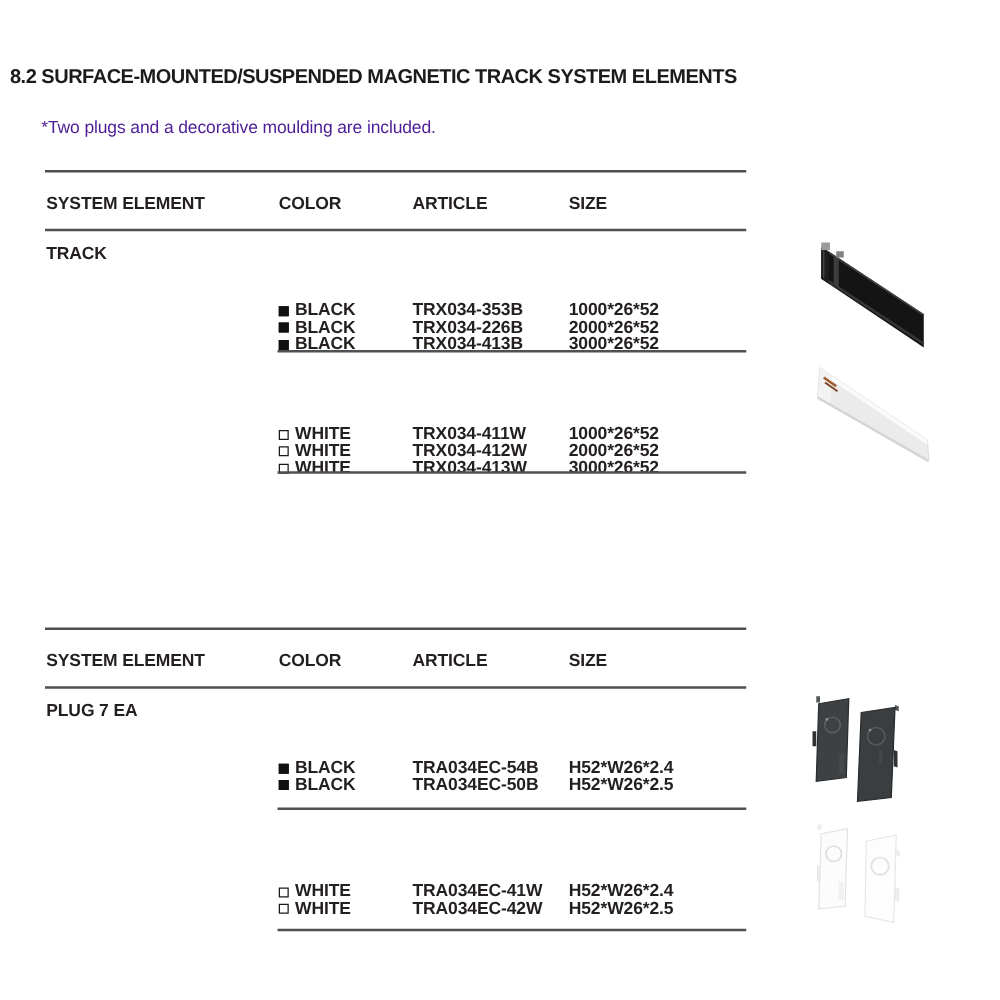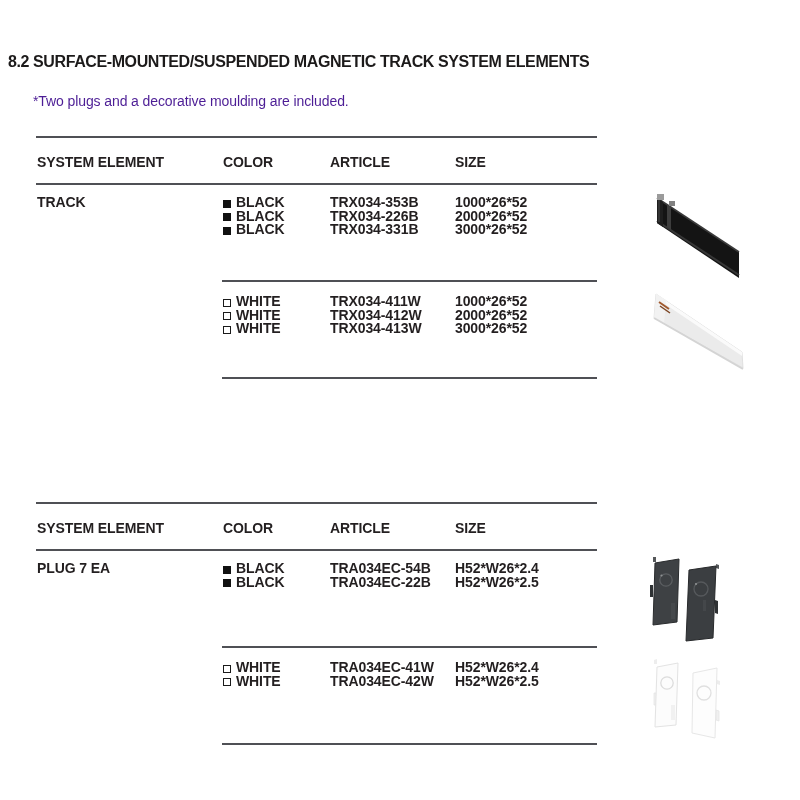--- a/index.html
+++ b/index.html
@@ -24,21 +24,21 @@
   .t2{top:502px;}
   .rule{position:absolute;height:2px;background:#4f5055;left:0;width:561px;}
   .rule.partial{left:186px;width:375px;}
   .thead{position:absolute;top:19px;left:0;width:561px;height:14px;line-height:14px;}
   .th{position:absolute;top:0;white-space:nowrap;}
   .c-se{left:1px;}
   .c-color{left:187px;}
   .c-article{left:294px;}
   .c-size{left:419px;}
   .se-label{position:absolute;left:1px;top:60px;line-height:13.7px;white-space:nowrap;}
-  .group{position:absolute;left:0;width:561px;}
+  .group{position:absolute;left:0;width:561px;margin-top:45px;}
   .g-top{top:60px;}
   .g-bottom{top:159px;}
   .row{position:relative;height:13.7px;line-height:13.7px;width:561px;}
   .cell{position:absolute;top:0;white-space:nowrap;}
   .swatch{
     display:inline-block;width:8px;height:8px;margin-right:5px;
     vertical-align:-0.5px;box-sizing:border-box;
   }
   .swatch[data-swatch="black"]{background:#111111;border:1px solid #111111;}
   .swatch[data-swatch="white"]{background:#ffffff;border:1.4px solid #1a1a1a;}
@@ -73,21 +73,21 @@
         <span class="cell c-article">TRX034-353B</span>
         <span class="cell c-size">1000*26*52</span>
       </div>
       <div class="row">
         <span class="cell c-color"><i class="swatch" data-swatch="black"></i><span>BLACK</span></span>
         <span class="cell c-article">TRX034-226B</span>
         <span class="cell c-size">2000*26*52</span>
       </div>
       <div class="row">
         <span class="cell c-color"><i class="swatch" data-swatch="black"></i><span>BLACK</span></span>
-        <span class="cell c-article">TRX034-331B</span>
+        <span class="cell c-article">TRX034-413B</span>
         <span class="cell c-size">3000*26*52</span>
       </div>
     </div>
 
     <div class="rule partial" style="top:144px;"></div>
 
     <div class="group g-bottom">
       <div class="row">
         <span class="cell c-color"><i class="swatch" data-swatch="white"></i><span>WHITE</span></span>
         <span class="cell c-article">TRX034-411W</span>
@@ -120,21 +120,21 @@
     <div class="se-label">PLUG 7 EA</div>
 
     <div class="group g-top">
       <div class="row">
         <span class="cell c-color"><i class="swatch" data-swatch="black"></i><span>BLACK</span></span>
         <span class="cell c-article">TRA034EC-54B</span>
         <span class="cell c-size">H52*W26*2.4</span>
       </div>
       <div class="row">
         <span class="cell c-color"><i class="swatch" data-swatch="black"></i><span>BLACK</span></span>
-        <span class="cell c-article">TRA034EC-22B</span>
+        <span class="cell c-article">TRA034EC-50B</span>
         <span class="cell c-size">H52*W26*2.5</span>
       </div>
     </div>
 
     <div class="rule partial" style="top:144px;"></div>
 
     <div class="group g-bottom">
       <div class="row">
         <span class="cell c-color"><i class="swatch" data-swatch="white"></i><span>WHITE</span></span>
         <span class="cell c-article">TRA034EC-41W</span>

